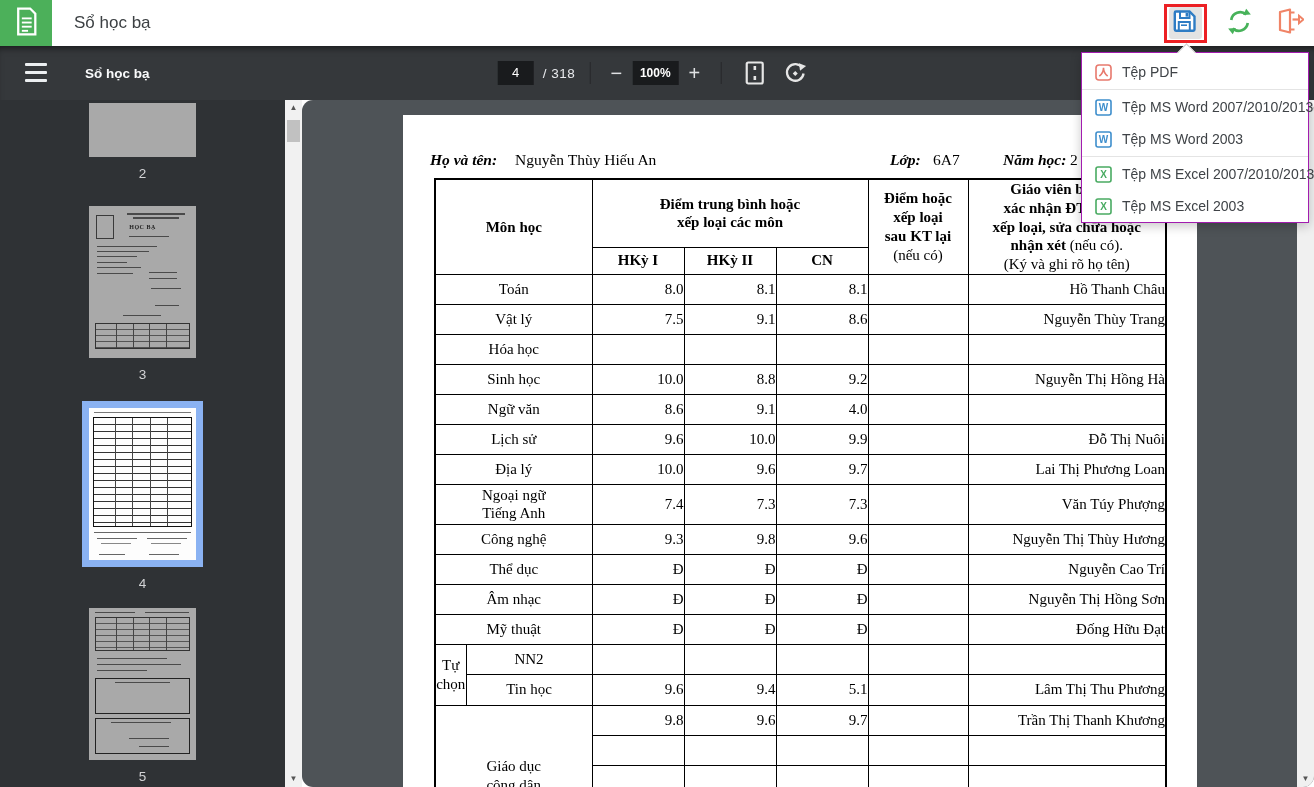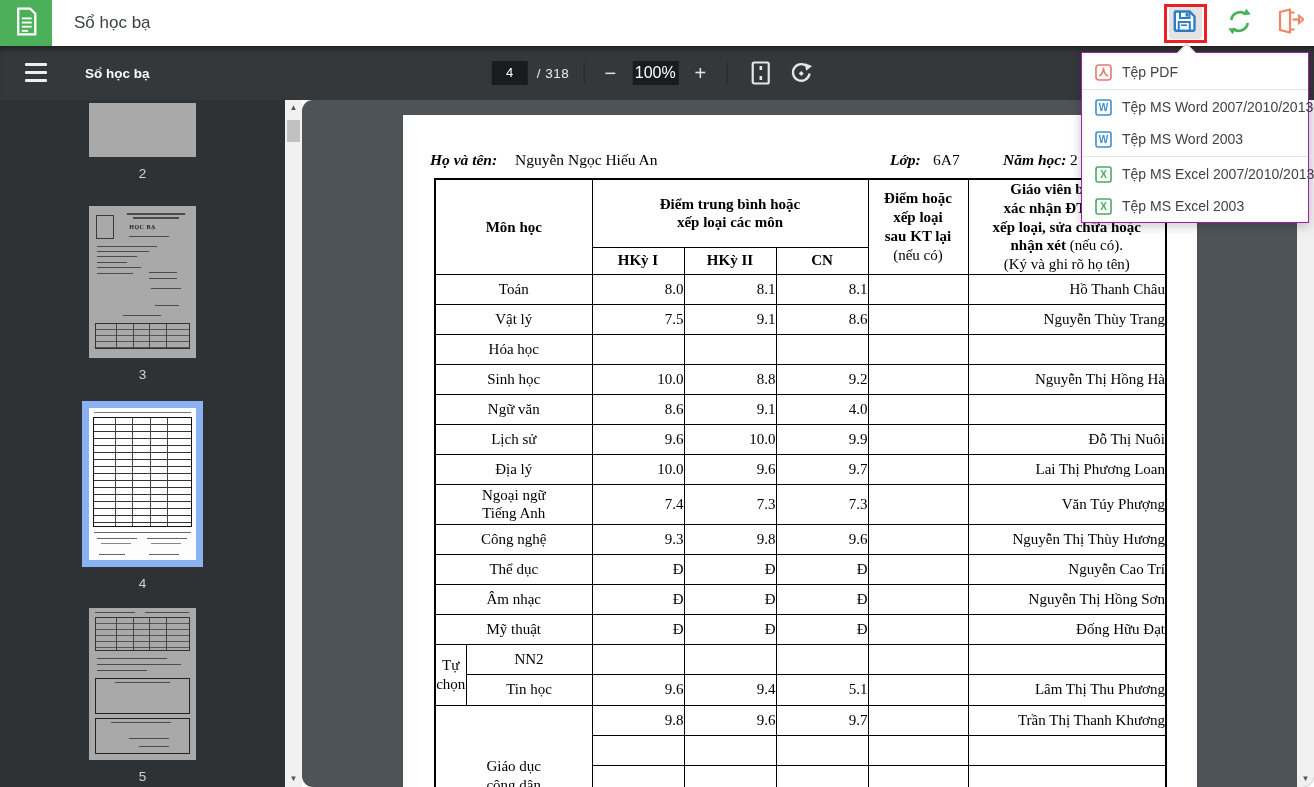--- a/index.html
+++ b/index.html
@@ -30,21 +30,21 @@
   .vb-label { position:absolute; left:85px; top:0; height:54px; display:flex; align-items:center;
           color:#fafbfc; font-size:13.5px; font-weight:bold; }
   .vb-center { position:absolute; left:50%; top:0; height:54px; transform:translateX(-50%);
           display:flex; align-items:center; color:#e8eaed; font-size:13.5px; }
   .pg-box { width:36px; height:24px; background:#191b1d; color:#fff; text-align:center; line-height:24px;
           font-size:13px; border:0; }
   .pg-total { margin-left:9px; letter-spacing:.5px; }
   .vb-sep { width:1px; height:22px; background:#26282a; margin:0 14px; }
   .vb-glyph { font-size:20px; color:#dfe1e3; width:24px; text-align:center; cursor:pointer; }
   .zoom-box { width:46px; height:24px; background:#191b1d; color:#fff; text-align:center; line-height:24px;
-          font-size:16px; margin:0 10px; }
+          font-size:12px; margin:0 4px;font-weight:bold; }
   .vb-icon { margin:0 9px; cursor:pointer; display:flex; align-items:center; }
 
   
   .content { position:absolute; left:0; top:100px; width:1314px; height:687px; }
   .sidebar { position:absolute; left:0; top:0; width:302px; height:687px; background:#2f3235; overflow:hidden; }
   .thumbs { position:absolute; left:0; top:0; width:285px; height:687px; }
   .thumb-wrap { position:absolute; left:0; width:285px; display:flex; flex-direction:column; align-items:center; }
   .tpage { width:107px; background:#a9a9a9; position:relative; cursor:pointer; }
   .tlabel { margin-top:9px; color:#d2d3d5; font-size:13.5px; }
   .sel-frame { padding:7px; background:#8ab2f2; cursor:pointer; }
@@ -263,21 +263,21 @@
         <div class="sarrow" style="top:0">▲</div>
         <div class="sthumb" style="top:20px;height:22px"></div>
         <div class="sarrow" style="bottom:0">▼</div>
       </div>
     </div>
 
     <div class="viewer">
       <div class="page">
         <div class="info-line">
           <span class="ilabel" style="left:0">Họ và tên:</span>
-          <span class="ival" style="left:85px">Nguyễn Ngọc Hiếu An</span>
+          <span class="ival" style="left:85px">Nguyễn Thùy Hiếu An</span>
           <span class="ilabel" style="left:460px">Lớp:</span>
           <span class="ival" style="left:503px">6A7</span>
           <span class="ilabel" style="left:573px">Năm học:</span>
           <span class="ival" style="left:640px">2</span>
         </div>
 
         <table class="score">
           <colgroup>
             <col style="width:31px">
               <col style="width:126px">

